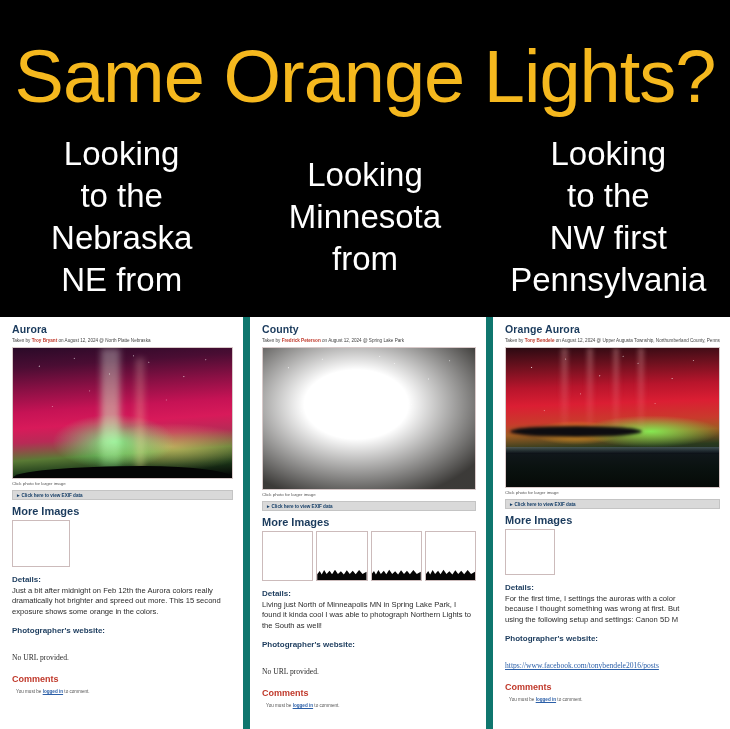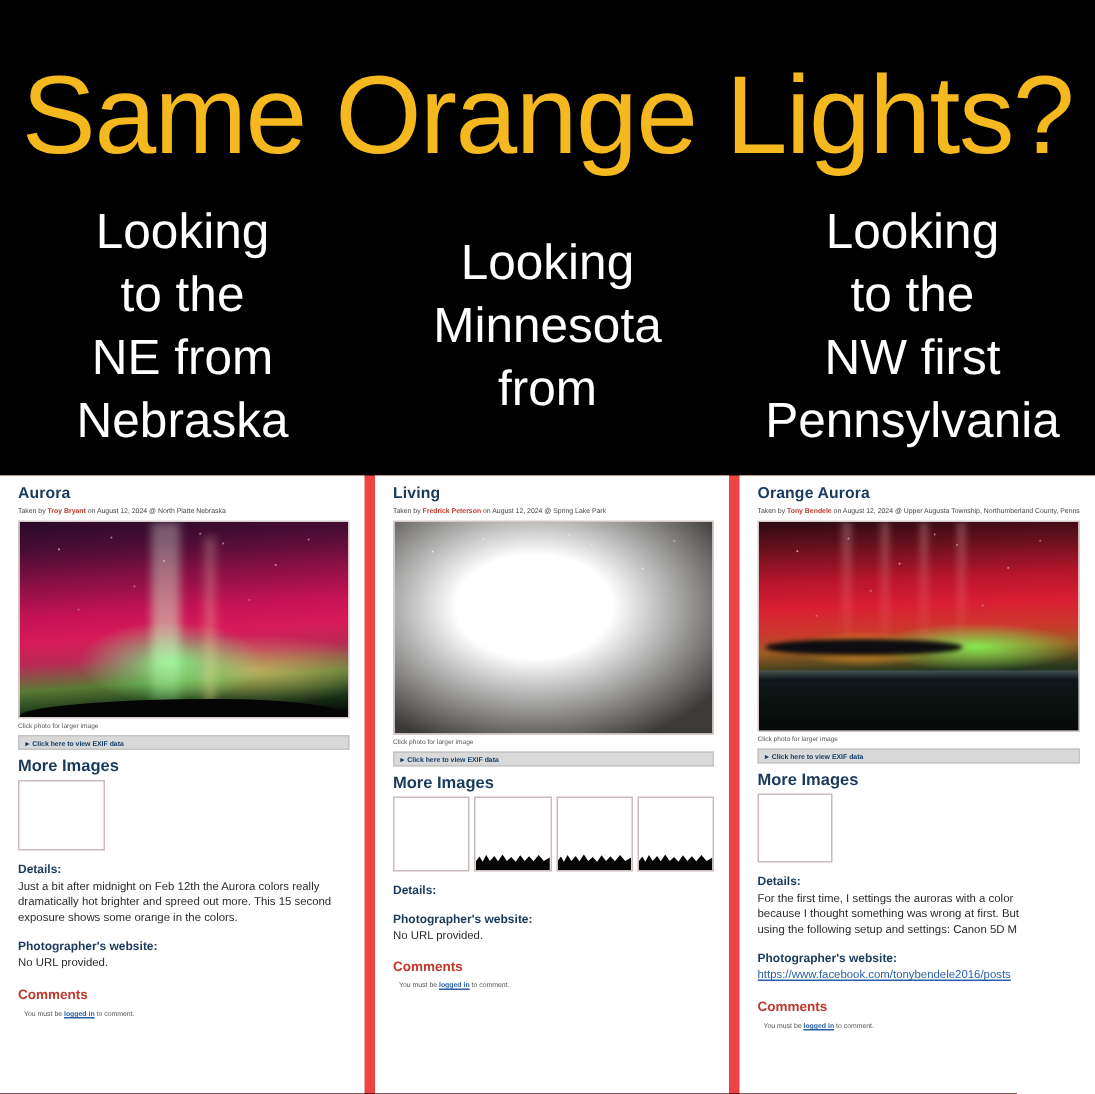--- a/index.html
+++ b/index.html
@@ -39,21 +39,21 @@
     font-size: 33px;
     line-height: 42px;
     text-align: center;
     padding: 0 4px;
   }
   .caption-col .cl { display:block; white-space: nowrap; }
 
   
   .panels {
     position: absolute; left: 0; top: 317px; width: 730px; height: 412px;
-    background: #ef4444;
+    background: #0f766e;
     display: flex;
     gap: 7px;
     padding: 0 0 0 0;
   }
   .panel {
     position: relative;
     background: #ffffff;
     overflow: hidden;
     padding: 6px 10px 0 12px;
   }
@@ -135,21 +135,21 @@
     margin-top: 1px;
     white-space: pre-wrap;
   }
   .dt-body.clip { white-space: nowrap; overflow: hidden; }
   .dt-body.clip span { display:block; }
 
   .web-head {
     color: #1a3a5c; font-weight: bold; font-size: 8px; line-height: 11px;
     margin-top: 8px;
   }
-  .web-val { color:#2b2b2b; font-size: 7.6px; line-height: 10.4px; margin-top:1px; }
+  .web-val { color:#2b2b2b; font-size: 7.6px; line-height: 10.4px; margin-top:17px;font-family:Liberation Serif, serif; }
   .web-val.link { color:#2b5fa8; text-decoration: underline; white-space: nowrap; overflow:hidden; }
 
   .cm-head {
     color: #c0392b; font-weight: bold; font-size: 9px; line-height: 12px;
     margin-top: 9px;
   }
   .cm-note {
     font-size: 4.6px; line-height: 7px; color: #555; margin-top: 3px; margin-left: 4px;
     white-space: nowrap;
   }
@@ -285,22 +285,22 @@
 <div class="meme">
 
   <div class="banner">
     <div class="headline">Same  Orange Lights?</div>
 
     <div class="captions">
 
       <div class="caption-col">
         <span class="cl">Looking</span>
         <span class="cl">to the</span>
+        <span class="cl">Nebraska</span>
         <span class="cl">NE from</span>
-        <span class="cl">Nebraska</span>
       </div>
 
       <div class="caption-col">
         <span class="cl">Looking</span>
         <span class="cl">Minnesota</span>
         <span class="cl">from</span>
       </div>
 
       <div class="caption-col">
         <span class="cl">Looking</span>
@@ -344,21 +344,21 @@
       <div class="dt-body">Just a bit after midnight on Feb 12th the Aurora colors really dramatically hot brighter and spreed out more. This 15 second exposure shows some orange in the colors.</div>
 
       <div class="web-head">Photographer's website:</div>
       <div class="web-val">No URL provided.</div>
 
       <div class="cm-head">Comments</div>
       <div class="cm-note"><span>You must be </span><span class="lg">logged in</span><span> to comment.</span></div>
     </div>
 
     <div class="panel p2">
-      <div class="panel-title">Living</div>
+      <div class="panel-title">County</div>
       <div class="byline"><span>Taken by </span><span class="lnk">Fredrick Peterson</span><span> on August 12, 2024 @ Spring Lake Park</span></div>
 
       <div class="hero h2">
         <div class="sky corona-sky"></div>
         <div class="corona-vig"></div>
         <div class="stars"></div>
       </div>
 
       <div class="caption-small">Click photo for larger image</div>
 
@@ -381,20 +381,21 @@
             <div class="stars"></div>
             <div class="trees"></div>
           </div>
         <div class="thumb">
             <div class="sky th-lime"></div>
             <div class="trees"></div>
           </div>
       </div>
 
       <div class="dt-head">Details:</div>
+      <div class="dt-body">Living just North of Minneapolis MN in Spring Lake Park, I found it kinda cool I was able to photograph Northern Lights to the South as well!</div>
 
       <div class="web-head">Photographer's website:</div>
       <div class="web-val">No URL provided.</div>
 
       <div class="cm-head">Comments</div>
       <div class="cm-note"><span>You must be </span><span class="lg">logged in</span><span> to comment.</span></div>
     </div>
 
     <div class="panel p3">
       <div class="panel-title">Orange Aurora</div>

